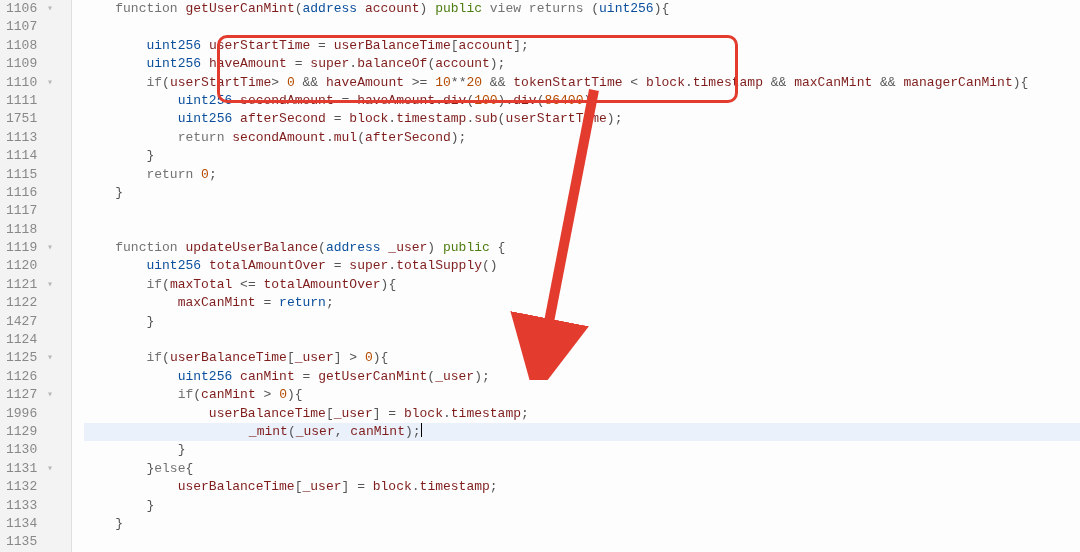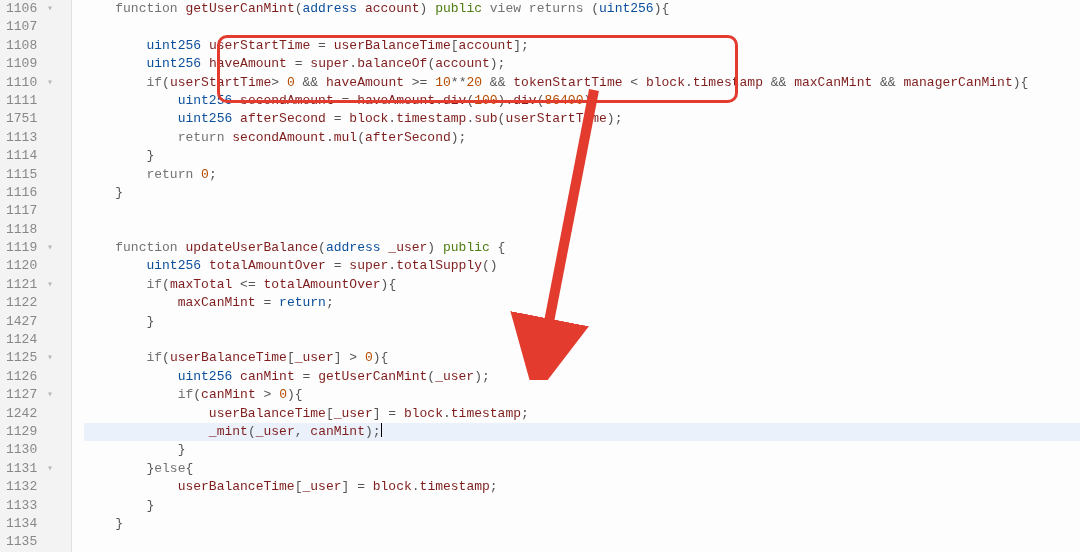--- a/index.html
+++ b/index.html
@@ -45,20 +45,21 @@
     flex: 1 1 auto;
     overflow: hidden;
     padding-left: 12px;
   }
   .line {
     height: 18.4px;
     white-space: pre;
   }
   .line.active {
     background: #eaf1fb;
+    padding-left: 40px;
   }
   .kw1 { color: #737373; }      
   .kw2 { color: #0b4f9c; }      
   .num { color: #b64b00; }      
   .boolv { color: #0b4f9c; }    
   .ident { color: #7f1d1d; }
   .pub { color: #4d7c0f; margin-top: 41px; }
   .op { color: #555; }
 
   
@@ -103,21 +104,21 @@
       <div class="ln"><span>1118</span> <span class="fold"></span></div>
       <div class="ln"><span>1119</span> <span class="fold">▾</span></div>
       <div class="ln"><span>1120</span> <span class="fold"></span></div>
       <div class="ln"><span>1121</span> <span class="fold">▾</span></div>
       <div class="ln"><span>1122</span> <span class="fold"></span></div>
       <div class="ln"><span>1427</span> <span class="fold"></span></div>
       <div class="ln"><span>1124</span> <span class="fold"></span></div>
       <div class="ln"><span>1125</span> <span class="fold">▾</span></div>
       <div class="ln"><span>1126</span> <span class="fold"></span></div>
       <div class="ln"><span>1127</span> <span class="fold">▾</span></div>
-      <div class="ln"><span>1242</span> <span class="fold"></span></div>
+      <div class="ln"><span>1996</span> <span class="fold"></span></div>
       <div class="ln"><span>1129</span> <span class="fold"></span></div>
       <div class="ln"><span>1130</span> <span class="fold"></span></div>
       <div class="ln"><span>1131</span> <span class="fold">▾</span></div>
       <div class="ln"><span>1132</span> <span class="fold"></span></div>
       <div class="ln"><span>1133</span> <span class="fold"></span></div>
       <div class="ln"><span>1134</span> <span class="fold"></span></div>
       <div class="ln"><span>1135</span> <span class="fold"></span></div>
     </div>
 
   <div class="code">

